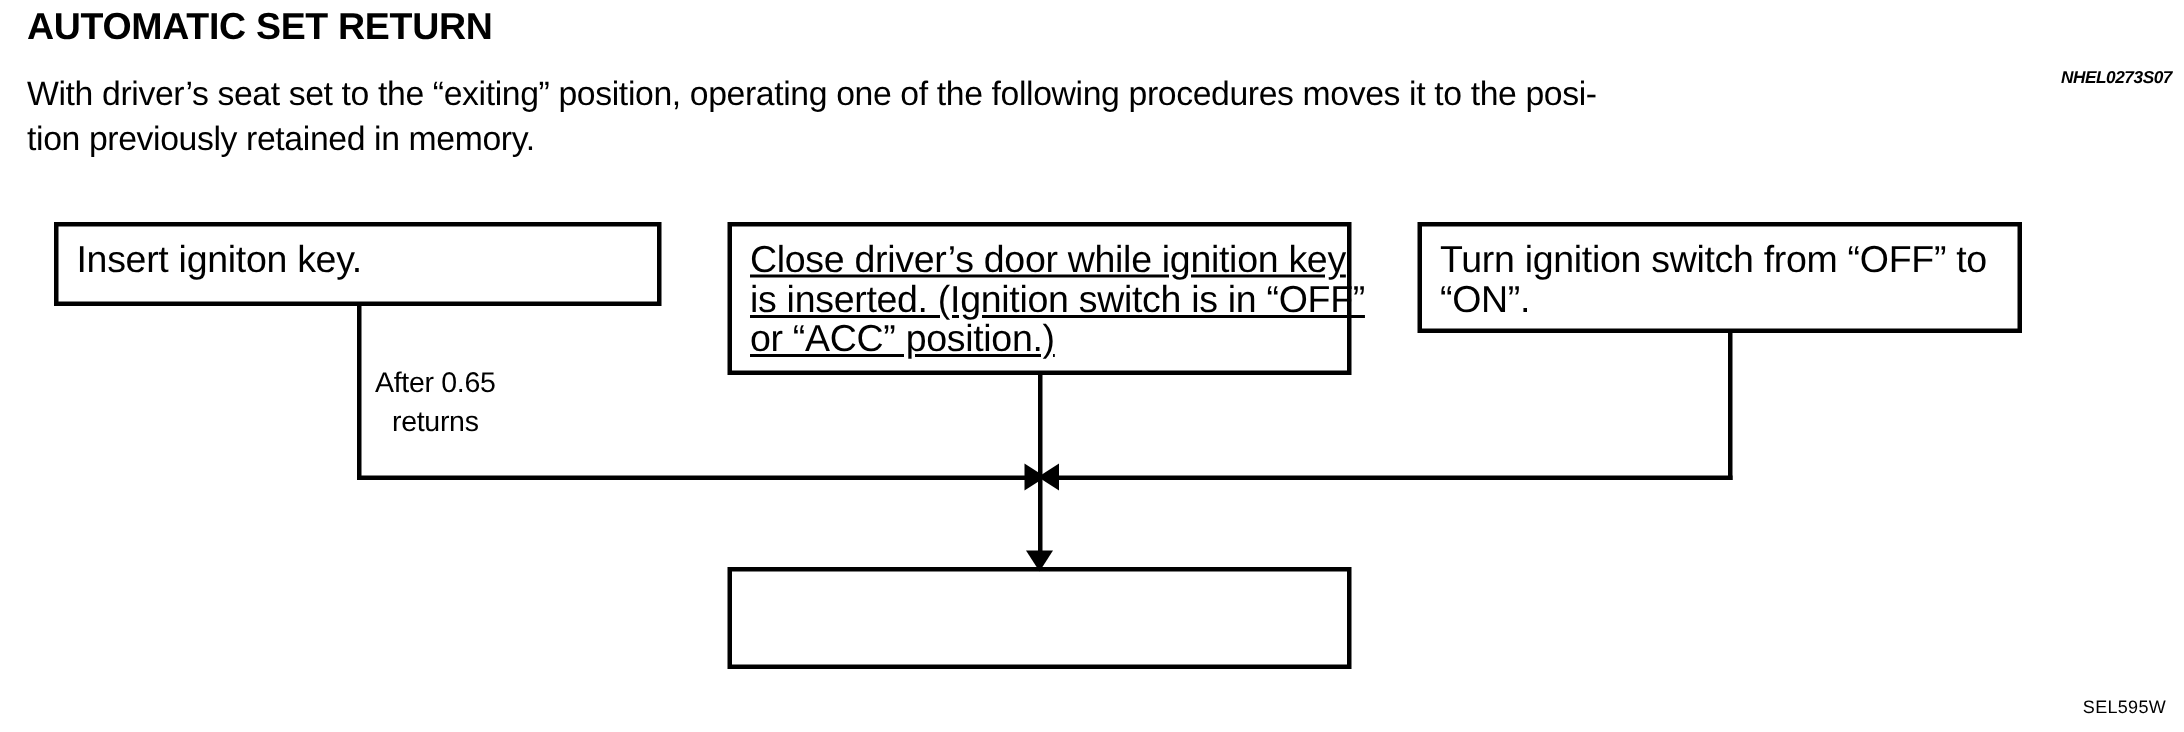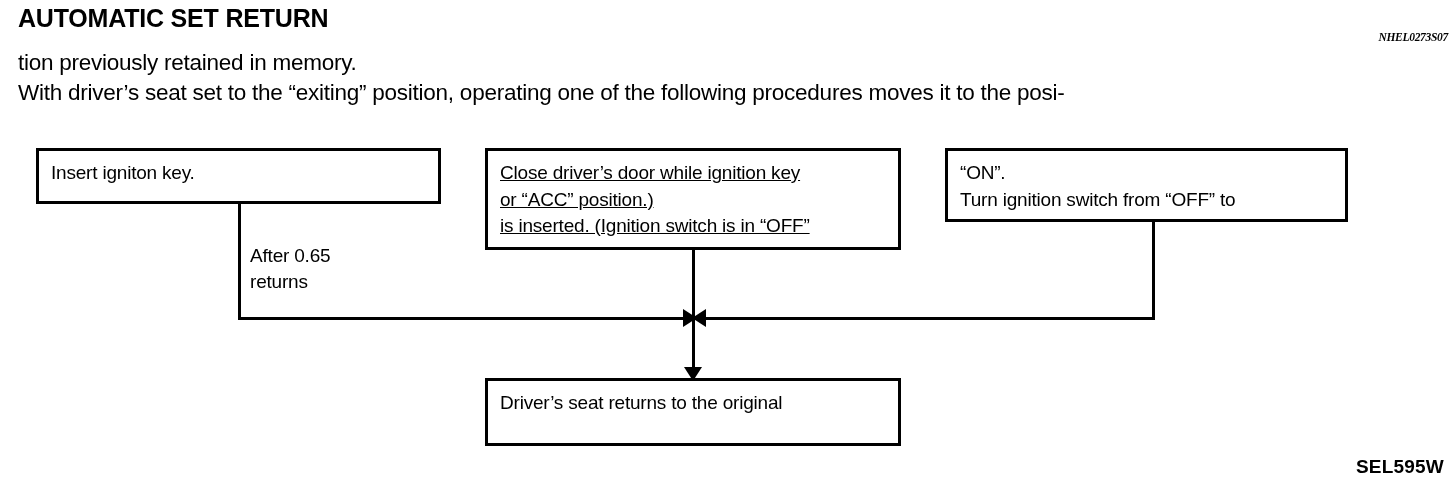--- a/index.html
+++ b/index.html
@@ -37,45 +37,44 @@
     line-height: 30px;
     letter-spacing: -0.25px;
   }
   .intro-line {
     display: block;
     white-space: nowrap;
   }
   .ref-code {
     position: absolute;
     right: 8px;
-    top: 31px;
+    top: 46px;
     font-size: 11.5px;
     font-style: italic;
     font-weight: bold;
     letter-spacing: -0.3px;
     white-space: nowrap;
-    font-family: Liberation Serif, serif;
   }
   .sheet-code {
     position: absolute;
     right: 12px;
     bottom: 10px;
-    font-size: 19px;
-    font-weight: bold;
+    font-size: 12px;
+    font-weight: normal;
     letter-spacing: 0.2px;
     white-space: nowrap;
   }
 
   
   .flow-box {
     position: absolute;
     box-sizing: border-box;
     border: 3px solid #000000;
     background: #ffffff;
-    font-size: 19px;
+    font-size: 25px;
     line-height: 26.5px;
     letter-spacing: -0.2px;
     padding: 9px 0 0 12px;
   }
   .flow-box .ln { display: block; white-space: nowrap; }
 
   #box-insert-key { left: 36px;  top: 148px; width: 405px; height: 56px; }
   #box-close-door { left: 485px; top: 148px; width: 416px; height: 102px; text-decoration: underline; }
   #box-turn-switch{ left: 945px; top: 148px; width: 403px; height: 74px; }
   #box-seat-returns{left: 485px; top: 378px; width: 416px; height: 68px; }
@@ -125,54 +124,54 @@
   }
 
   
   .delay-label {
     position: absolute;
     left: 250px;
     top: 243px;
     font-size: 19px;
     line-height: 26px;
     letter-spacing: -0.2px;
+    text-align: center;
   }
   .delay-label .ln { display: block; white-space: nowrap; }
 </style>
 </head>
 <body>
 
 <div id="page">
 
   <div class="page-title">AUTOMATIC SET RETURN</div>
 
   <div class="intro">
+    <span class="intro-line">With driver’s seat set to the “exiting” position, operating one of the following procedures moves it to the posi-</span>
     <span class="intro-line">tion previously retained in memory.</span>
-    <span class="intro-line">With driver’s seat set to the “exiting” position, operating one of the following procedures moves it to the posi-</span>
   </div>
 
   <div class="ref-code">NHEL0273S07</div>
 
   <div class="flow-box" id="box-insert-key">
     <span class="ln">Insert igniton key.</span>
   </div>
 
   <div class="flow-box" id="box-close-door">
     <span class="ln">Close driver’s door while ignition key</span>
+    <span class="ln">is inserted. (Ignition switch is in “OFF”</span>
     <span class="ln">or “ACC” position.)</span>
-    <span class="ln">is inserted. (Ignition switch is in “OFF”</span>
   </div>
 
   <div class="flow-box" id="box-turn-switch">
+    <span class="ln">Turn ignition switch from “OFF” to</span>
     <span class="ln">“ON”.</span>
-    <span class="ln">Turn ignition switch from “OFF” to</span>
   </div>
 
   <div class="flow-box" id="box-seat-returns">
-    <span class="ln">Driver’s seat returns to the original</span>
   </div>
 
   <div class="vline" id="conn-left-vert"></div>
   <div class="hline" id="conn-left-horz"></div>
   <div class="arrow" id="arrow-left-into-junction"></div>
 
   <div class="vline" id="conn-right-vert"></div>
   <div class="hline" id="conn-right-horz"></div>
   <div class="arrow" id="arrow-right-into-junction"></div>
 

